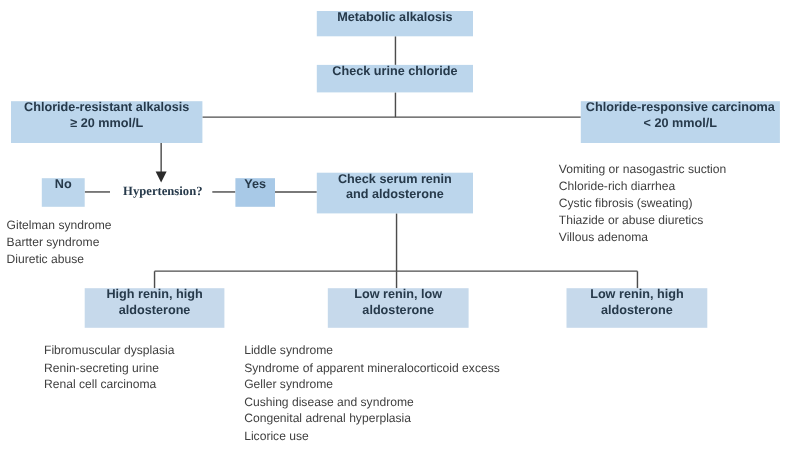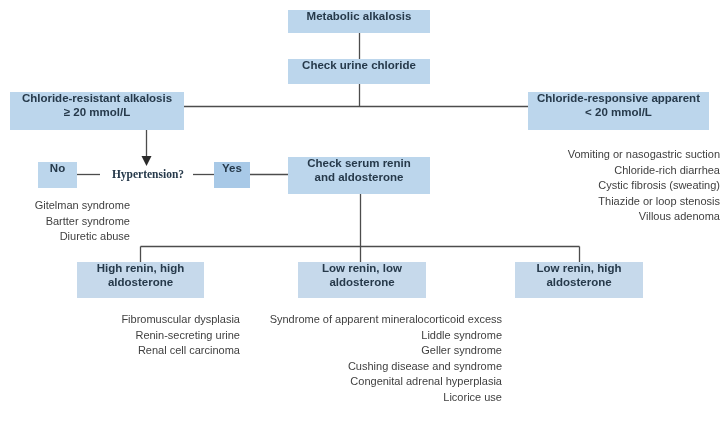--- a/index.html
+++ b/index.html
@@ -34,21 +34,21 @@
     font-weight:bold;
     font-size:11.5px;
     text-align:center;
     font-family:Liberation Serif, serif;
   }
   .cause-list{
     position:absolute;
     color:#3f3f3f;
     font-size:11px;
     line-height:15.5px;
-    text-align:right;
+    text-align:left;
   }
 </style>
 </head>
 <body>
 
 <div class="stage">
 
   <svg class="wires" viewBox="0 0 720 424" xmlns="http://www.w3.org/2000/svg">
     <g stroke="#4c4c4c" stroke-width="1.3" fill="none">
       <line x1="359.5" y1="33" x2="359.5" y2="59"></line>
@@ -74,29 +74,29 @@
   <div class="node" style="left:288px;top:59px;width:142px;height:25px">
     <span>Check urine chloride</span>
   </div>
 
   <div class="node" style="left:10px;top:92px;width:174px;height:38px">
     <span>Chloride-resistant alkalosis</span>
     <span>≥ 20 mmol/L</span>
   </div>
 
   <div class="node" style="left:528px;top:92px;width:181px;height:38px">
-    <span>Chloride-responsive apparent</span>
+    <span>Chloride-responsive carcinoma</span>
     <span>&lt; 20 mmol/L</span>
   </div>
 
   <div class="cause-list" style="left:508px;top:147px;width:212px">
     <div>Vomiting or nasogastric suction</div>
     <div>Chloride-rich diarrhea</div>
     <div>Cystic fibrosis (sweating)</div>
-    <div>Thiazide or loop stenosis</div>
+    <div>Thiazide or abuse diuretics</div>
     <div>Villous adenoma</div>
   </div>
 
   <div class="node" style="left:38px;top:162px;width:39px;height:26px">
     <span>No</span>
   </div>
 
   <div class="plain-label" style="left:98px;top:168px;width:100px">Hypertension?</div>
 
   <div class="node yes" style="left:214px;top:162px;width:36px;height:26px">
@@ -129,22 +129,22 @@
     <span>aldosterone</span>
   </div>
 
   <div class="cause-list" style="left:40px;top:312px;width:200px">
     <div>Fibromuscular dysplasia</div>
     <div>Renin-secreting urine</div>
     <div>Renal cell carcinoma</div>
   </div>
 
   <div class="cause-list" style="left:222px;top:312px;width:280px">
+    <div>Liddle syndrome</div>
     <div>Syndrome of apparent mineralocorticoid excess</div>
-    <div>Liddle syndrome</div>
     <div>Geller syndrome</div>
     <div>Cushing disease and syndrome</div>
     <div>Congenital adrenal hyperplasia</div>
     <div>Licorice use</div>
   </div>
 
 
 </div>
 
 </body></html>

